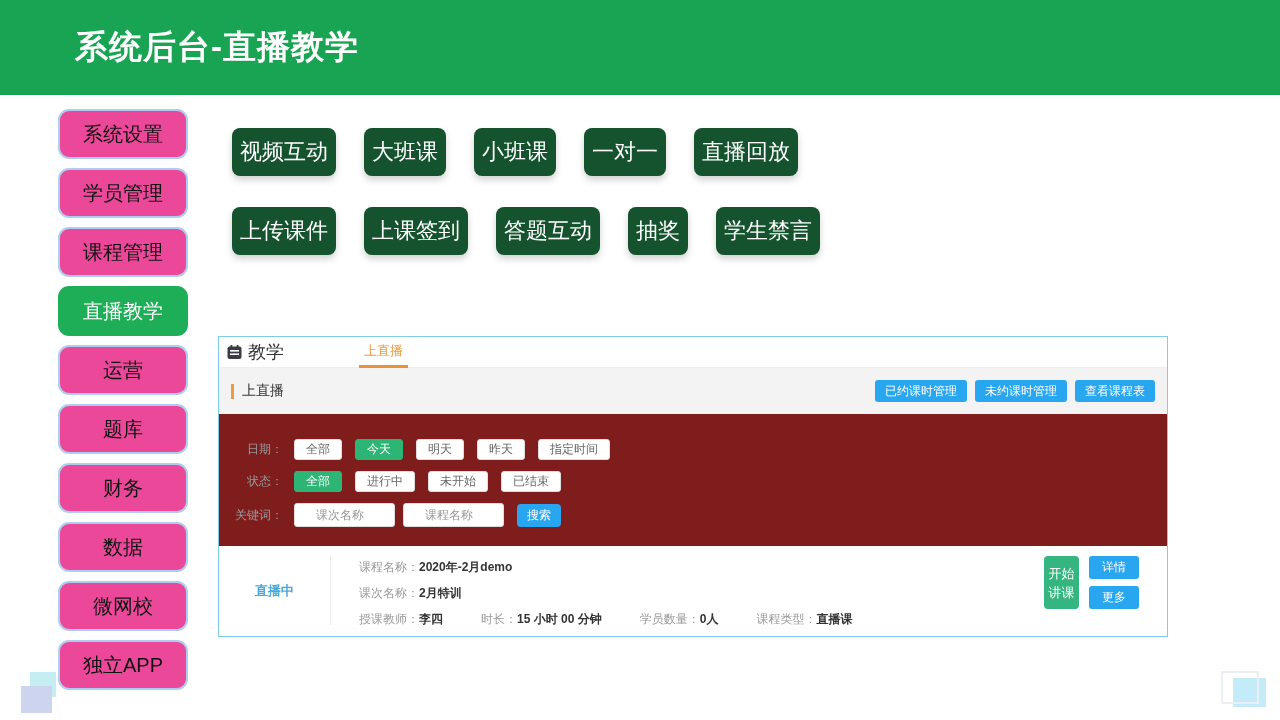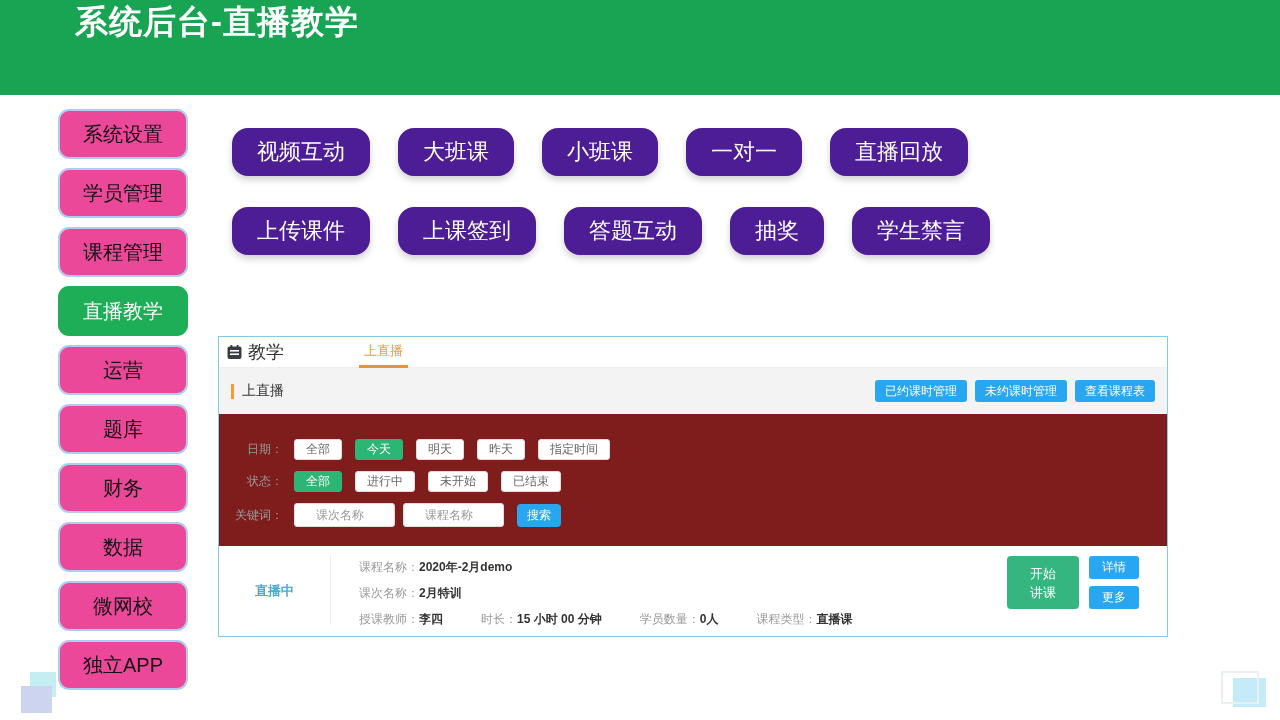--- a/index.html
+++ b/index.html
@@ -1,32 +1,32 @@
 <!DOCTYPE html>
 <html><head>
 <meta charset="utf-8">
 <style>
   * { margin:0; padding:0; box-sizing:border-box; }
   html,body { width:1280px; height:720px; overflow:hidden; background:#ffffff;
     font-family:"Liberation Sans","DejaVu Sans",sans-serif; }
 
   
-  .header { height:95px; background:#18a452; display:flex; align-items:flex-start; padding-left:75px; }
+  .header { height:95px; background:#18a452; display:flex; align-items:center; padding-left:75px; }
   .header-title { color:#fff; font-size:33px; font-weight:bold; letter-spacing:1px; }
 
   
   .sidebar { position:absolute; left:58px; top:109px; width:130px; display:flex; flex-direction:column; gap:9px; }
   .side-btn { height:50px; background:#ec4899; border:2px solid #aecdf0; border-radius:11px;
     display:flex; align-items:center; justify-content:center; font-size:20px; color:#111; cursor:pointer; }
   .side-btn.active { background:#1fae58; border-color:#1fae58; color:#fff; }
 
   
   .features { position:absolute; left:232px; top:128px; }
   .feat-row { display:flex; gap:28px; margin-bottom:31px; }
-  .feat-btn { height:48px; padding:0 25px; background:#4c1d95; border-radius:16px; color:#fff;
+  .feat-btn { height:48px; padding:0 8px; background:#14532d; border-radius:8px; color:#fff;
     font-size:22px; display:flex; align-items:center; justify-content:center;
     box-shadow:0 4px 7px rgba(0,0,0,0.18); cursor:pointer; white-space:nowrap; }
 
   
   .panel { position:absolute; left:218px; top:336px; width:950px; height:301px;
     border:1px solid #7fcde8; background:#fff; }
   .panel-tabbar { height:31px; display:flex; align-items:center; background:#fff; position:relative;
     border-bottom:1px solid #efefef; }
   .app-icon { margin-left:8px; display:flex; }
   .app-label { font-size:18px; color:#333; margin-left:6px; }
@@ -54,21 +54,21 @@
     color:#fff; font-size:12px; margin-left:5px; cursor:pointer;text-align:center; }
 
   .row-area { height:89px; background:#fff; display:flex; }
   .row-status { width:112px; margin:10px 0; display:flex; align-items:center; justify-content:center;
     font-size:13px; color:#4aa9d8; font-weight:bold; border-right:1px solid #ececec; }
   .row-details { flex:1; padding-left:28px; padding-top:8px; font-size:12px; }
   .detail-line { display:flex; align-items:center; height:26px; color:#999; white-space:nowrap; }
   .detail-line .val { color:#333; font-weight:bold; }
   .detail-line .gap { width:38px; }
   .row-actions { display:flex; gap:10px; padding-right:28px; padding-top:10px; }
-  .start-btn { width:72px; height:53px; background:#35b57f; border-radius:4px; color:#fff;
+  .start-btn { width:35px; height:53px; background:#35b57f; border-radius:4px; color:#fff;
     font-size:13px; display:flex; align-items:center; justify-content:center; cursor:pointer; }
   .start-btn span { display:block; width:28px; line-height:19px; text-align:center; }
   .blue-col { display:flex; flex-direction:column; gap:7px; }
   .blue-btn { width:50px; height:23px; background:#29a6f0; border-radius:3px; color:#fff;
     font-size:12px; display:flex; align-items:center; justify-content:center; cursor:pointer; }
 
   
   .decor { position:absolute; }
   .decor-cyan-left { left:30px; top:672px; width:26px; height:25px; background:#c4eef2; }
   .decor-lavender { left:21px; top:686px; width:31px; height:27px; background:#ccd4ef; }

